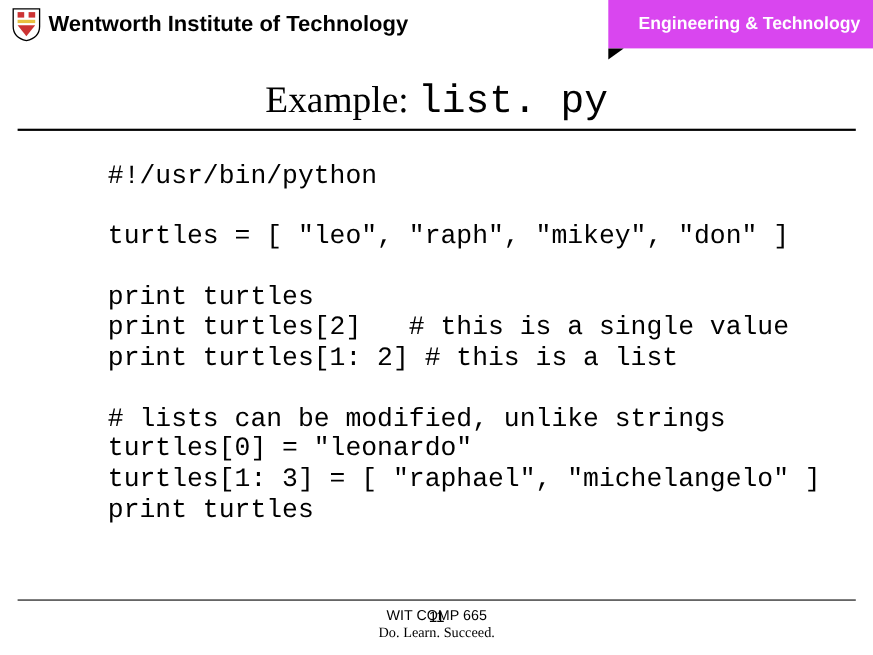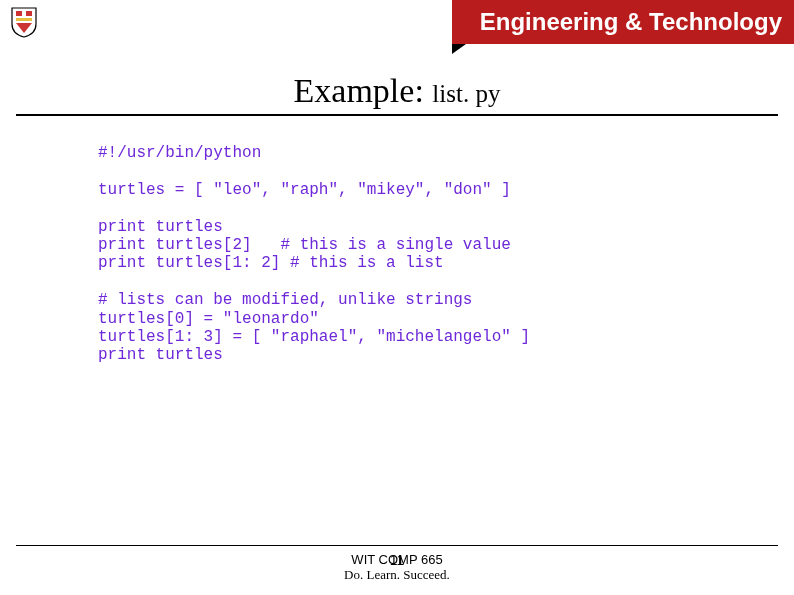--- a/index.html
+++ b/index.html
@@ -26,24 +26,24 @@
   .inst-name {
     font-size: 20px;
     font-weight: bold;
     color: #000;
   }
   .dept-tab {
     position: absolute;
     right: 0;
     top: 0;
     height: 44px;
-    background: #b91c1c;
+    background: #d946ef;
     color: #fff;
     font-weight: bold;
-    font-size: 24px;
+    font-size: 16px;
     padding: 0 12px 0 28px;
     display: flex;
     align-items: center;
   }
   .dept-tab::before {
     content: "";
     position: absolute;
     left: 0;
     bottom: -10px;
     width: 0; height: 0;
@@ -53,35 +53,35 @@
   .title-wrap {
     margin-top: 28px;
     text-align: center;
   }
   .title {
     font-size: 34px;
     color: #000;
     font-family: Georgia, 'Times New Roman', serif;
   }
   .title .mono {
-    font-family: Liberation Serif, serif;
-    font-size: 25px;
+    font-family: Liberation Mono, monospace;
+    font-size: 36px;
   }
   .title-rule {
     margin: 4px 16px 0 16px;
     border: none;
     border-top: 2px solid #000;
   }
   .code {
     font-family: "Courier New", Courier, monospace;
-    font-size: 16px;
+    font-size: 24px;
     line-height: 1.15;
     white-space: pre;
     margin: 28px 0 0 98px;
-    color: #6d28d9;
+    color: #000000;
   }
   .footer {
     position: absolute;
     bottom: 12px;
     left: 0;
     right: 0;
   }
   .footer-rule {
     margin: 0 16px 6px 16px;
     border: none;
@@ -111,20 +111,21 @@
 <body>
 
 <div class="header">
   <svg class="logo" viewBox="0 0 28 32">
     <path d="M2 2 L26 2 L26 18 Q26 28 14 31 Q2 28 2 18 Z" fill="#fff" stroke="#000" stroke-width="1.2"></path>
     <rect x="6" y="5" width="6" height="5" fill="#c33"></rect>
     <rect x="16" y="5" width="6" height="5" fill="#c33"></rect>
     <rect x="6" y="12" width="16" height="3" fill="#e8c040"></rect>
     <path d="M6 17 L22 17 L14 27 Z" fill="#c33"></path>
   </svg>
+  <span class="inst-name">Wentworth Institute of Technology</span>
   <div class="dept-tab">
     <span>Engineering &amp; Technology</span>
   </div>
 </div>
 
 <div class="title-wrap">
   <div class="title">
     <span>Example: </span><span class="mono">list. py</span>
   </div>
   <hr class="title-rule">

